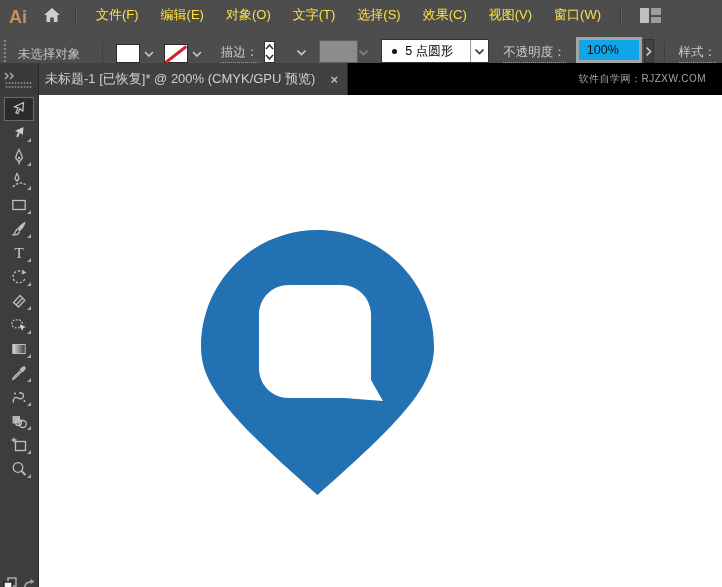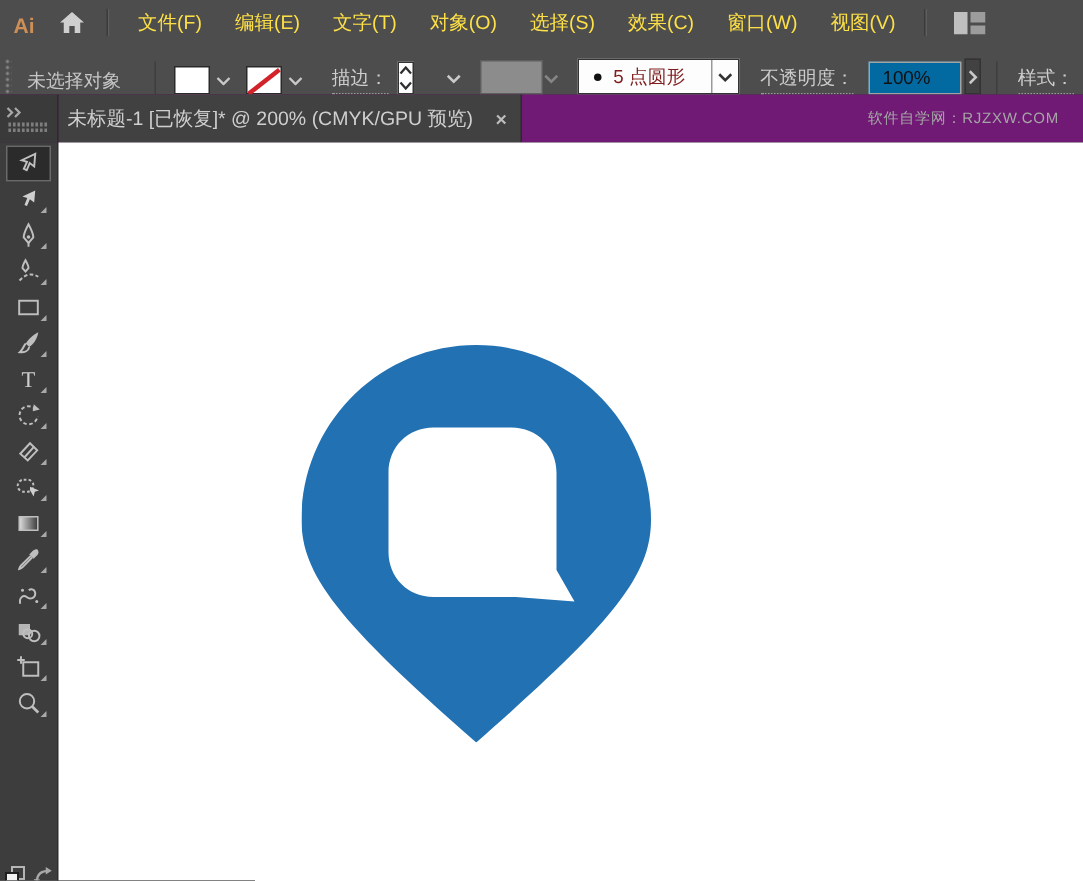--- a/index.html
+++ b/index.html
@@ -2,21 +2,21 @@
 <html><head>
 <meta charset="utf-8">
 <style>
   html,body{margin:0;padding:0;background:#222;}
   .app{position:relative;width:722px;height:587px;overflow:hidden;
        font-family:"Liberation Sans","DejaVu Sans",sans-serif;
        -webkit-font-smoothing:antialiased;user-select:none;}
   
   .menubar{position:absolute;left:0;top:0;width:722px;height:30px;background:#4D4D4D;
            display:flex;align-items:center;color:#D8D8D8;font-size:13px;}
-  .ai-logo{font-weight:bold;font-size:14px;color:#CE8F57;margin:4px 10px 0 9px;letter-spacing:0;}
+  .ai-logo{font-weight:bold;font-size:18px;color:#CE8F57;margin:4px 10px 0 9px;letter-spacing:0;}
   .icon-btn{display:flex;align-items:center;justify-content:center;height:30px;padding:0 6px;cursor:pointer;}
   .vdiv{width:1px;height:18px;background:#3B3B3B;border-right:1px solid #5E5E5E;margin:0 8px;}
   .menus{display:flex;align-items:center;height:30px;}
   .menu-item{background:none;border:none;color:#fde047;font:inherit;height:30px;
              padding:0 11px;cursor:pointer;white-space:nowrap;}
   .workspace{display:flex;align-items:center;gap:8px;padding:0 10px;cursor:pointer;height:30px;}
   
   .controlbar{position:absolute;left:0;top:30px;width:722px;height:33px;background:#4D4D4D;
               border-bottom:1px solid #2C2C2C;display:flex;align-items:flex-end;
               color:#CDCDCD;font-size:12.5px;white-space:nowrap;overflow:hidden;}
@@ -31,30 +31,30 @@
         background:#D2222A;transform:rotate(-38deg);}
   .chev{display:inline-flex;margin-left:4px;}
   .link-label{border-bottom:1px dotted #9B9B9B;padding-bottom:1px;margin:0 6px;cursor:pointer;color:#CDCDCD;}
   .stepper{width:15px;height:22px;background:#FDFDFD;border:1px solid #333;display:flex;flex-direction:column;
            align-items:center;justify-content:space-between;padding:2px 0;box-sizing:border-box;cursor:pointer;}
   .sw-field{width:38px;height:22px;margin-left:2px;}
   .combo-chev{width:16px;height:22px;display:flex;align-items:center;justify-content:center;cursor:pointer;}
   .combo-disabled{width:78px;height:21px;background:#8C8C8C;margin-left:12px;border:1px solid #5E5E5E;}
   .combo-disabled-chev{width:17px;height:21px;display:flex;align-items:center;justify-content:center;opacity:.45;}
   .brush-combo{display:flex;align-items:center;height:22px;margin-left:12px;background:#FDFDFD;
-               border:1px solid #333;color:#7f1d1d;cursor:pointer;}
+               border:1px solid #333;color:#000000;cursor:pointer;}
   .brush-val{display:flex;align-items:center;gap:8px;padding:0 10px;width:68px;}
   .brush-dot{width:5px;height:5px;border-radius:50%;background:#111;}
   .brush-chev{width:17px;height:22px;border-left:1px solid #999;display:flex;align-items:center;justify-content:center;}
-  .opacity-input{width:44px;height:20px;background:#0369a1;border:1px solid #a3a3a3;color:#111;
+  .opacity-input{width:44px;height:20px;background:#0ea5e9;border:3px solid #a3a3a3;color:#111;
                  font:12.5px "Liberation Sans",sans-serif;padding:0 8px;margin-left:4px;}
   .mini-next{width:17px;height:22px;background:#424242;border:1px solid #333;margin-left:2px;
              display:flex;align-items:center;justify-content:center;cursor:pointer;}
   
-  .tabbar{position:absolute;left:0;top:63px;width:722px;height:32px;background:#701a75;display:flex;}
+  .tabbar{position:absolute;left:0;top:63px;width:722px;height:32px;background:#000000;display:flex;}
   .tools-header{width:38px;height:32px;background:#3A3A3A;border-right:1px solid #2B2B2B;position:relative;}
   .expand-ic{position:absolute;left:4px;top:3px;}
   .grip-h{position:absolute;left:5px;top:18px;width:27px;height:7px;
           background-image:radial-gradient(#7E7E7E 1px,transparent 1.1px);background-size:3px 4px;}
   .doc-tab{width:308px;height:32px;background:#414141;border-right:1px solid #2A2A2A;
            display:flex;align-items:center;justify-content:center;gap:12px;color:#CFCFCF;
            font-size:13px;cursor:pointer;white-space:nowrap;}
   .tab-close{color:#BDBDBD;font-weight:bold;font-size:13px;cursor:pointer;padding:0 3px;}
   .watermark{flex:1;display:flex;align-items:center;justify-content:flex-end;color:#A5A5A5;
              font-size:10px;padding-right:16px;letter-spacing:.5px;}
@@ -82,26 +82,26 @@
     <span class="ai-logo">Ai</span>
     <span class="icon-btn">
       <svg width="18" height="16" viewBox="0 0 18 16">
         <path d="M9 1 L17 8 L14.5 8 L14.5 15 L10.8 15 L10.8 10.4 L7.2 10.4 L7.2 15 L3.5 15 L3.5 8 L1 8 Z" fill="#CFCFCF"></path>
       </svg>
     </span>
     <span class="vdiv"></span>
     <nav class="menus" id="menus">
         <button class="menu-item">文件(F)</button>
         <button class="menu-item">编辑(E)</button>
+        <button class="menu-item">对象(O)</button>
         <button class="menu-item">文字(T)</button>
-        <button class="menu-item">对象(O)</button>
         <button class="menu-item">选择(S)</button>
         <button class="menu-item">效果(C)</button>
+        <button class="menu-item">视图(V)</button>
         <button class="menu-item">窗口(W)</button>
-        <button class="menu-item">视图(V)</button>
       </nav>
     <span class="vdiv"></span>
     <span class="workspace">
       <svg width="21" height="15" viewBox="0 0 21 15">
         <rect x="0" y="0" width="9" height="15" fill="#BFBFBF"></rect>
         <rect x="11" y="0" width="10" height="7" fill="#9C9C9C"></rect>
         <rect x="11" y="9" width="10" height="6" fill="#9C9C9C"></rect>
       </svg>
 
     </span>

